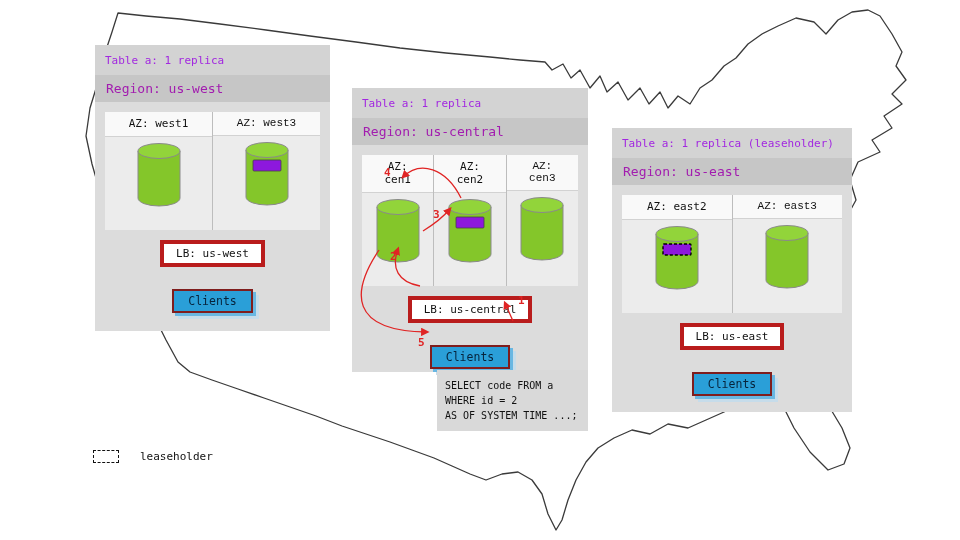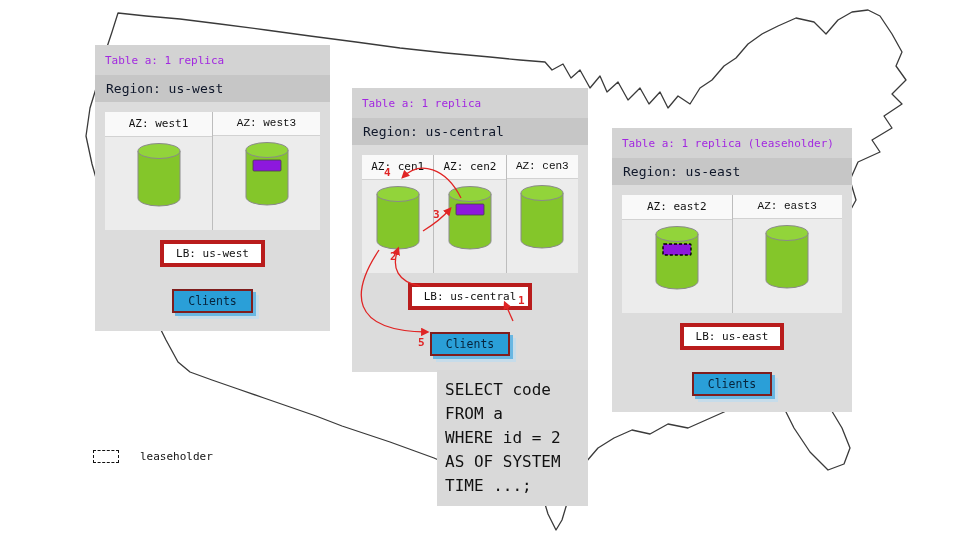--- a/index.html
+++ b/index.html
@@ -3,39 +3,39 @@
 <meta charset="utf-8">
 <style>
   html,body{margin:0;padding:0;background:#ffffff;}
   .canvas{position:relative;width:960px;height:540px;overflow:hidden;background:#ffffff;
           font-family:"DejaVu Sans Mono",monospace;color:#111;}
   .map{position:absolute;left:0;top:0;}
   .panel{position:absolute;background:#dcdcdc;}
   .panel-header{height:30px;background:#d3d3d3;display:flex;align-items:center;
                 padding:0 10px;color:#a228e0;font-size:11px;white-space:nowrap;}
   .region-band{height:27px;background:#c6c6c6;display:flex;align-items:center;
-               padding:0 11px;font-size:13px;color:#0f172a;}
+               padding:0 11px;font-size:13px;color:#a21caf;}
   .az-area{margin:10px;display:flex;background:#ececec;}
   .az-col{flex:1;display:flex;flex-direction:column;align-items:center;background:#ececec;
           border-right:1px solid #bdbdbd;}
   .az-col:last-child{border-right:none;font-family:Liberation Mono, monospace;}
   .az-label{width:100%;box-sizing:border-box;text-align:center;font-size:11px;
-            padding:5px 0 6px;background:#f9f9f9;border-bottom:1px solid #d2d2d2;}
+            padding:5px 16px 6px;background:#f9f9f9;border-bottom:1px solid #d2d2d2;}
   .cyl-wrap{padding:5px 0 18px;}
   .lb-row{text-align:center;margin-top:4px;}
   .lb-box{display:inline-block;background:#ffffff;border:4px solid #b91c1c;
           font-size:11px;padding:3px 12px;}
   .clients-row{text-align:center;margin-top:22px;}
   .clients-btn{display:inline-block;background:#2a9fd8;border:2px solid #7f1d1d;
                color:#07243c;font-size:11.5px;padding:3px 14px;
                box-shadow:3px 3px 0 #69b7e2,6px 6px 0 #c6dcea;}
   .arrows{position:absolute;left:0;top:0;pointer-events:none;}
   .step-num{position:absolute;color:#e02424;font-size:11px;font-weight:bold;}
   .sql-box{position:absolute;left:437px;top:370px;width:151px;box-sizing:border-box;
-           background:#d9d9d9;font-size:16px;line-height:1.5;padding:8px;}
+           background:#d9d9d9;font-size:10px;line-height:1.5;padding:8px;}
   .legend{position:absolute;left:93px;top:450px;display:flex;align-items:center;gap:21px;
           font-size:11px;}
   .legend-swatch{width:24px;height:11px;background:#ffffff;border:1.6px dashed #111;}
 </style>
 </head>
 <body>
 
 <div class="canvas">
 
   <svg class="map" width="960" height="540" viewBox="0 0 960 540">

